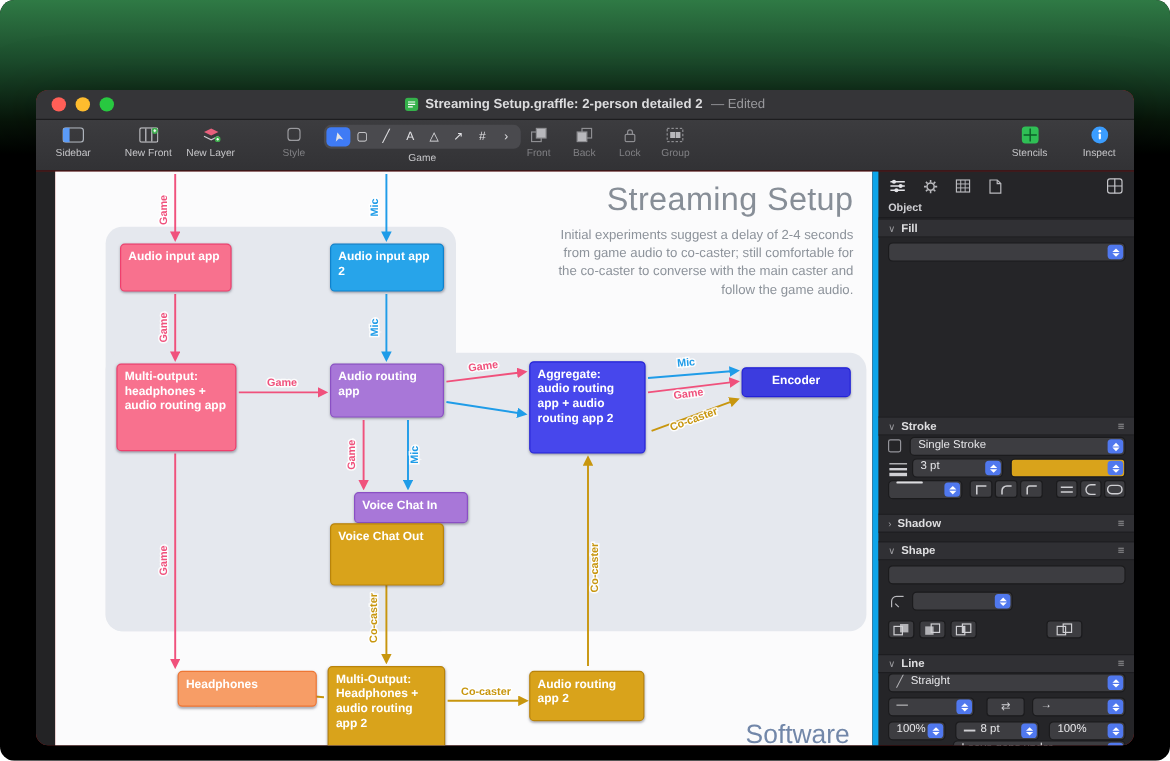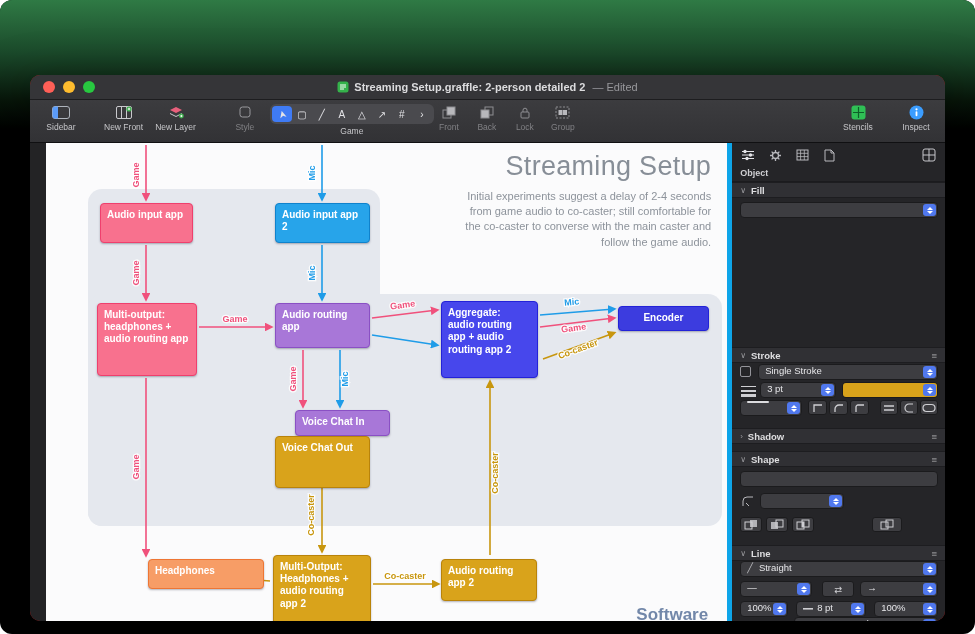--- a/index.html
+++ b/index.html
@@ -39,21 +39,21 @@
   .heading{position:absolute;top:8px;right:16px;width:250px;text-align:right;z-index:2;}
   .h-title{font-size:27px;color:#878e97;letter-spacing:.3px;}
   .h-desc{margin-top:7px;font-size:11px;line-height:1.38;color:#8d939b;}
   #edge-svg{position:absolute;left:0;top:0;z-index:2;}
   .elabel{font:bold 9px "Liberation Sans",sans-serif;text-anchor:middle;paint-order:stroke;
           stroke:rgba(255,255,255,.85);stroke-width:2.5px;}
   .dnode{position:absolute;z-index:3;border:1.5px solid;border-radius:4px;color:#fff;font-size:10px;font-weight:bold;
          line-height:1.22;padding:5px 6px;box-sizing:border-box;box-shadow:0 1px 2px rgba(40,40,60,.35);}
   .dnode .nb{display:block;}
   .dnode.center{display:flex;align-items:center;justify-content:center;padding:2px;}
-  .watermark{position:absolute;right:19px;bottom:2px;font-size:17px;font-weight:bold;color:#7287a9;z-index:1;}
+  .watermark{position:absolute;right:19px;bottom:2px;font-size:22px;font-weight:normal;color:#7287a9;z-index:1;}
   
   .inspector{position:relative;width:214px;background:#252528;border-left:5px solid #0ea5e9;
              font-size:9.5px;color:#d6d6da;overflow:hidden;}
   .insp-tabs{position:absolute;top:3px;left:8px;right:8px;height:18px;display:flex;align-items:center;gap:11px;}
   .itab{width:16px;height:16px;display:flex;align-items:center;justify-content:center;}
   .itab.right{margin-left:auto;}
   .insp-object{position:absolute;top:25px;left:8px;font-size:9px;font-weight:bold;color:#cfcfd3;}
   .insp-div{position:absolute;top:38px;left:0;right:0;border-top:1px solid #1b1b1e;}
   .ihead{position:absolute;left:0;right:0;height:16px;background:#303034;border-top:1px solid #1d1d20;
          border-bottom:1px solid #1d1d20;display:flex;align-items:center;padding:0 8px;box-sizing:border-box;

